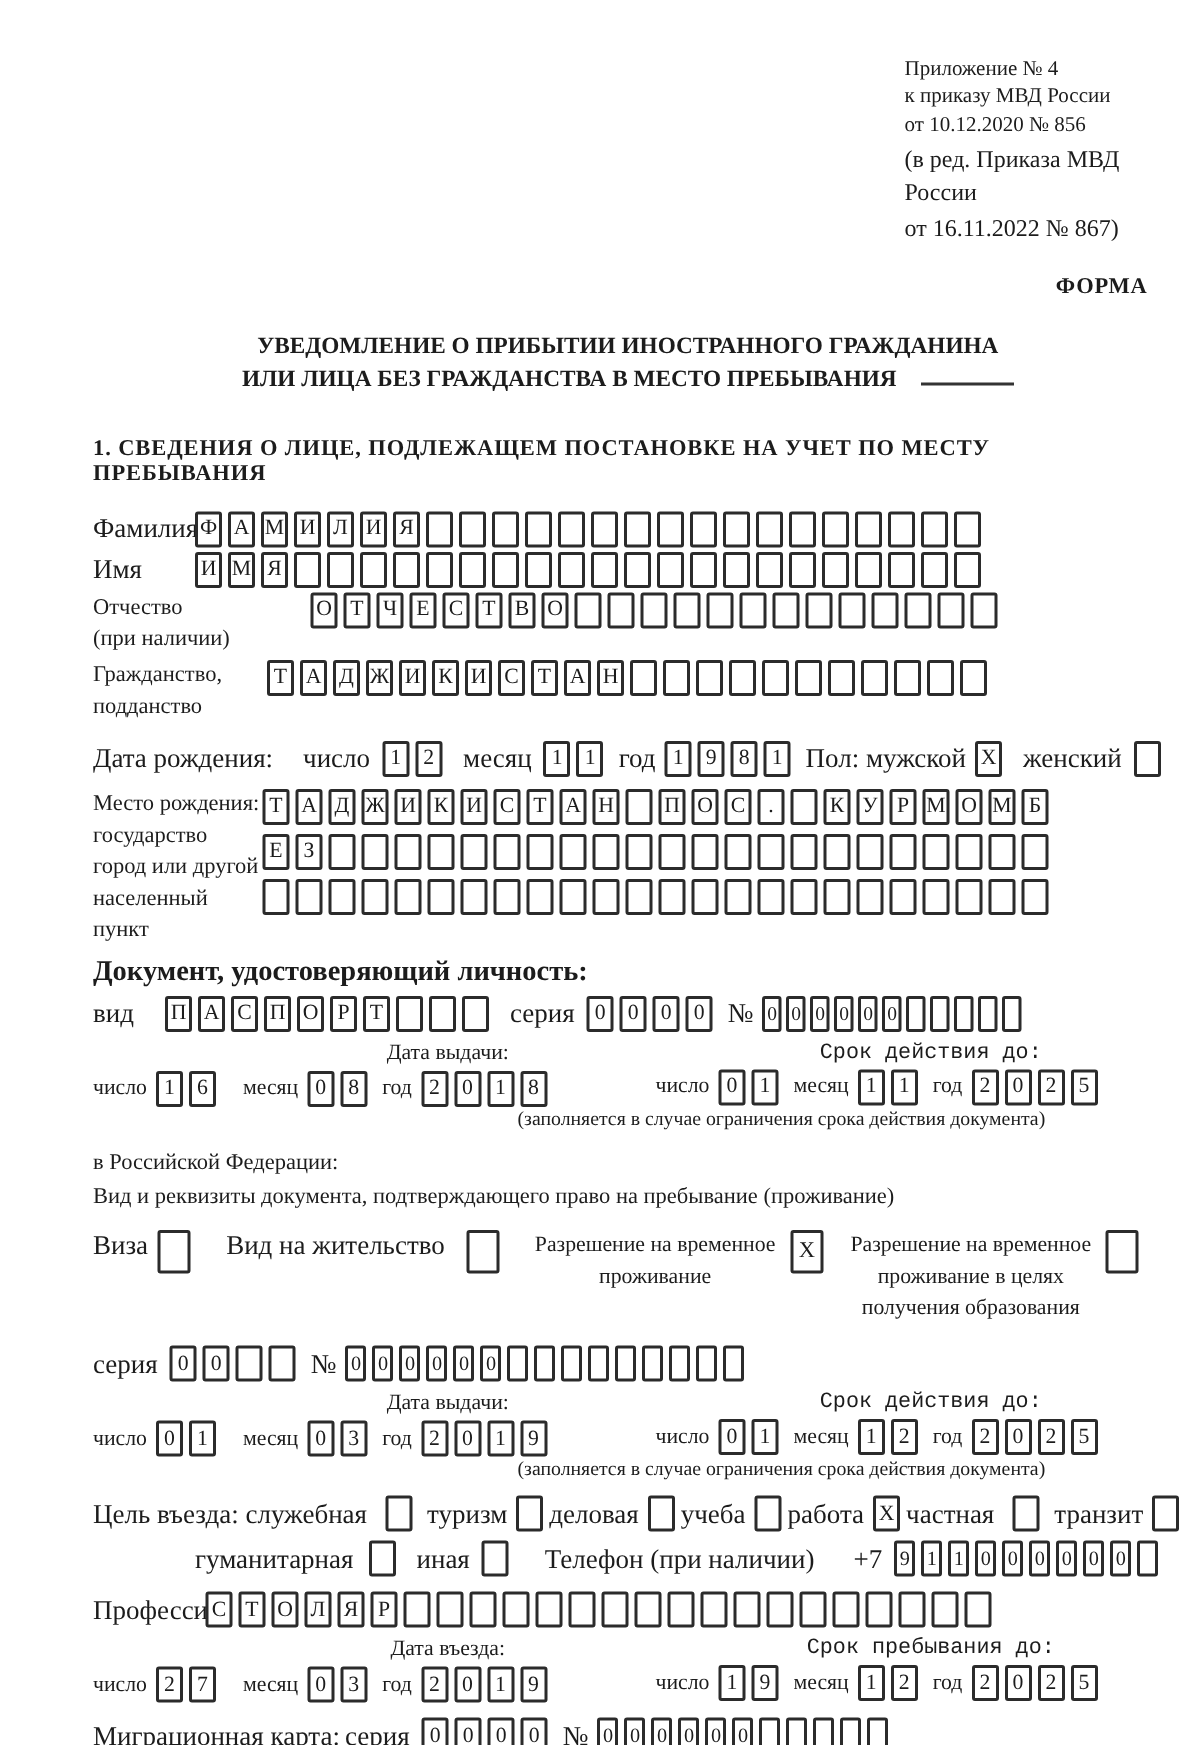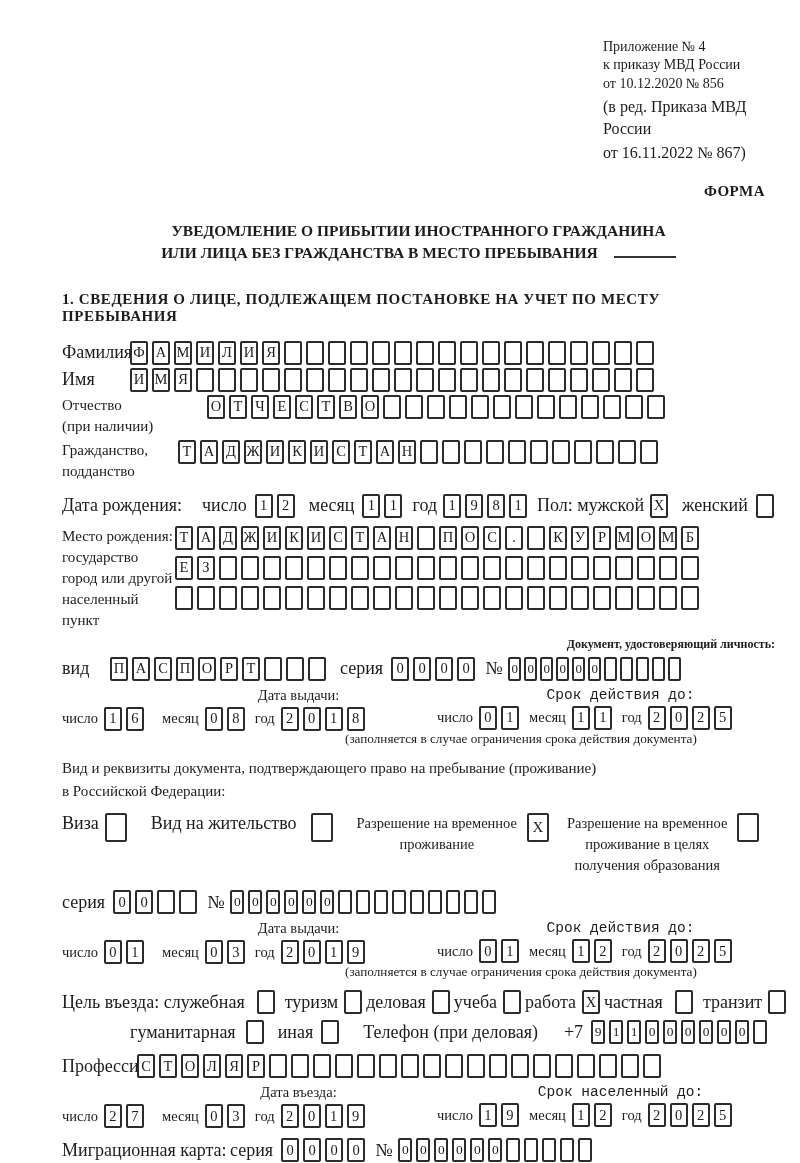--- a/index.html
+++ b/index.html
@@ -32,21 +32,21 @@
   .row.top { align-items:flex-start; }
   .lbl { font-size:18px; flex:0 0 auto; }
   .lbl2 { font-size:15px; line-height:1.4; flex:0 0 auto; }
   .w68 { width:68px; } .w145 { width:145px; } .w116 { width:116px; }
   .w113 { width:113px; } .w48 { width:48px; } .w75 { width:75px; }
   .g6 { margin-left:6px; } .g10 { margin-left:10px; } .g14 { margin-left:14px; }
   .g20 { margin-left:20px; } .g26 { margin-left:26px; }
   .mr6 { margin-right:6px; } .mr8 { margin-right:8px; }
   .stack { display:flex; flex-direction:column; }
   .stack .cells { margin-bottom:6px; }
-  .center-bold { text-align:right; font-weight:bold; font-size:12px; margin:6px 0 5px 0; }
+  .center-bold { text-align:left; font-weight:bold; font-size:19px; margin:6px 0 5px 0; }
   
   .dg { display:flex; margin-top:6px; }
   .dcol-l { width:375px; }
   .dcol-r { flex:1; }
   .dhead { font-size:14.5px;text-align:center; }
   .dhead-l { margin-left:98px; }
   .dhead-r { margin-left:29px;font-family:Liberation Mono, monospace; }
   .dline { display:flex; align-items:center; margin-top:3px; }
   .dlbl { font-size:14.5px; margin-right:6px; }
   .vnote { font-size:13.2px; margin:0 0 6px 283px; }
@@ -401,22 +401,22 @@
             <span class="cell">0</span>
             <span class="cell">2</span>
             <span class="cell">5</span>
           </span>
       </div>
     </div>
   </div>
   <div class="vnote">(заполняется в случае ограничения срока действия документа)</div>
 
   <div class="para">
+    <div>в Российской Федерации:</div>
     <div>Вид и реквизиты документа, подтверждающего право на пребывание (проживание)</div>
-    <div>в Российской Федерации:</div>
   </div>
 
   <div class="vrow">
     <span class="lbl">Виза</span>
     <span class="cells g6">
         <span class="cell big"></span>
       </span>
     <span class="lbl g20">Вид на жительство</span>
     <span class="cells g14">
         <span class="cell big"></span>
@@ -547,21 +547,21 @@
 
   <div class="row" style="margin-top:6px">
     <span class="lbl" style="margin-left:68px">гуманитарная</span>
     <span class="cells g10">
         <span class="cell"></span>
       </span>
     <span class="lbl g10 mr8">иная</span>
     <span class="cells">
         <span class="cell"></span>
       </span>
-    <span class="lbl g20">Телефон (при деловая)</span>
+    <span class="lbl g20">Телефон (при наличии)</span>
     <span class="lbl g26 mr8">+7</span>
     <span class="cells">
         <span class="cell md">9</span>
         <span class="cell md">1</span>
         <span class="cell md">1</span>
         <span class="cell md">0</span>
         <span class="cell md">0</span>
         <span class="cell md">0</span>
         <span class="cell md">0</span>
         <span class="cell md">0</span>
@@ -617,21 +617,21 @@
         <span class="dlbl g6">год</span>
         <span class="cells">
             <span class="cell">2</span>
             <span class="cell">0</span>
             <span class="cell">1</span>
             <span class="cell">9</span>
           </span>
       </div>
     </div>
     <div class="dcol-r">
-      <div class="dhead dhead-r">Срок населенный до:</div>
+      <div class="dhead dhead-r">Срок пребывания до:</div>
       <div class="dline">
         <span class="dlbl">число</span>
         <span class="cells">
             <span class="cell">1</span>
             <span class="cell">9</span>
           </span>
         <span class="dlbl g6">месяц</span>
         <span class="cells">
             <span class="cell">1</span>
             <span class="cell">2</span>

